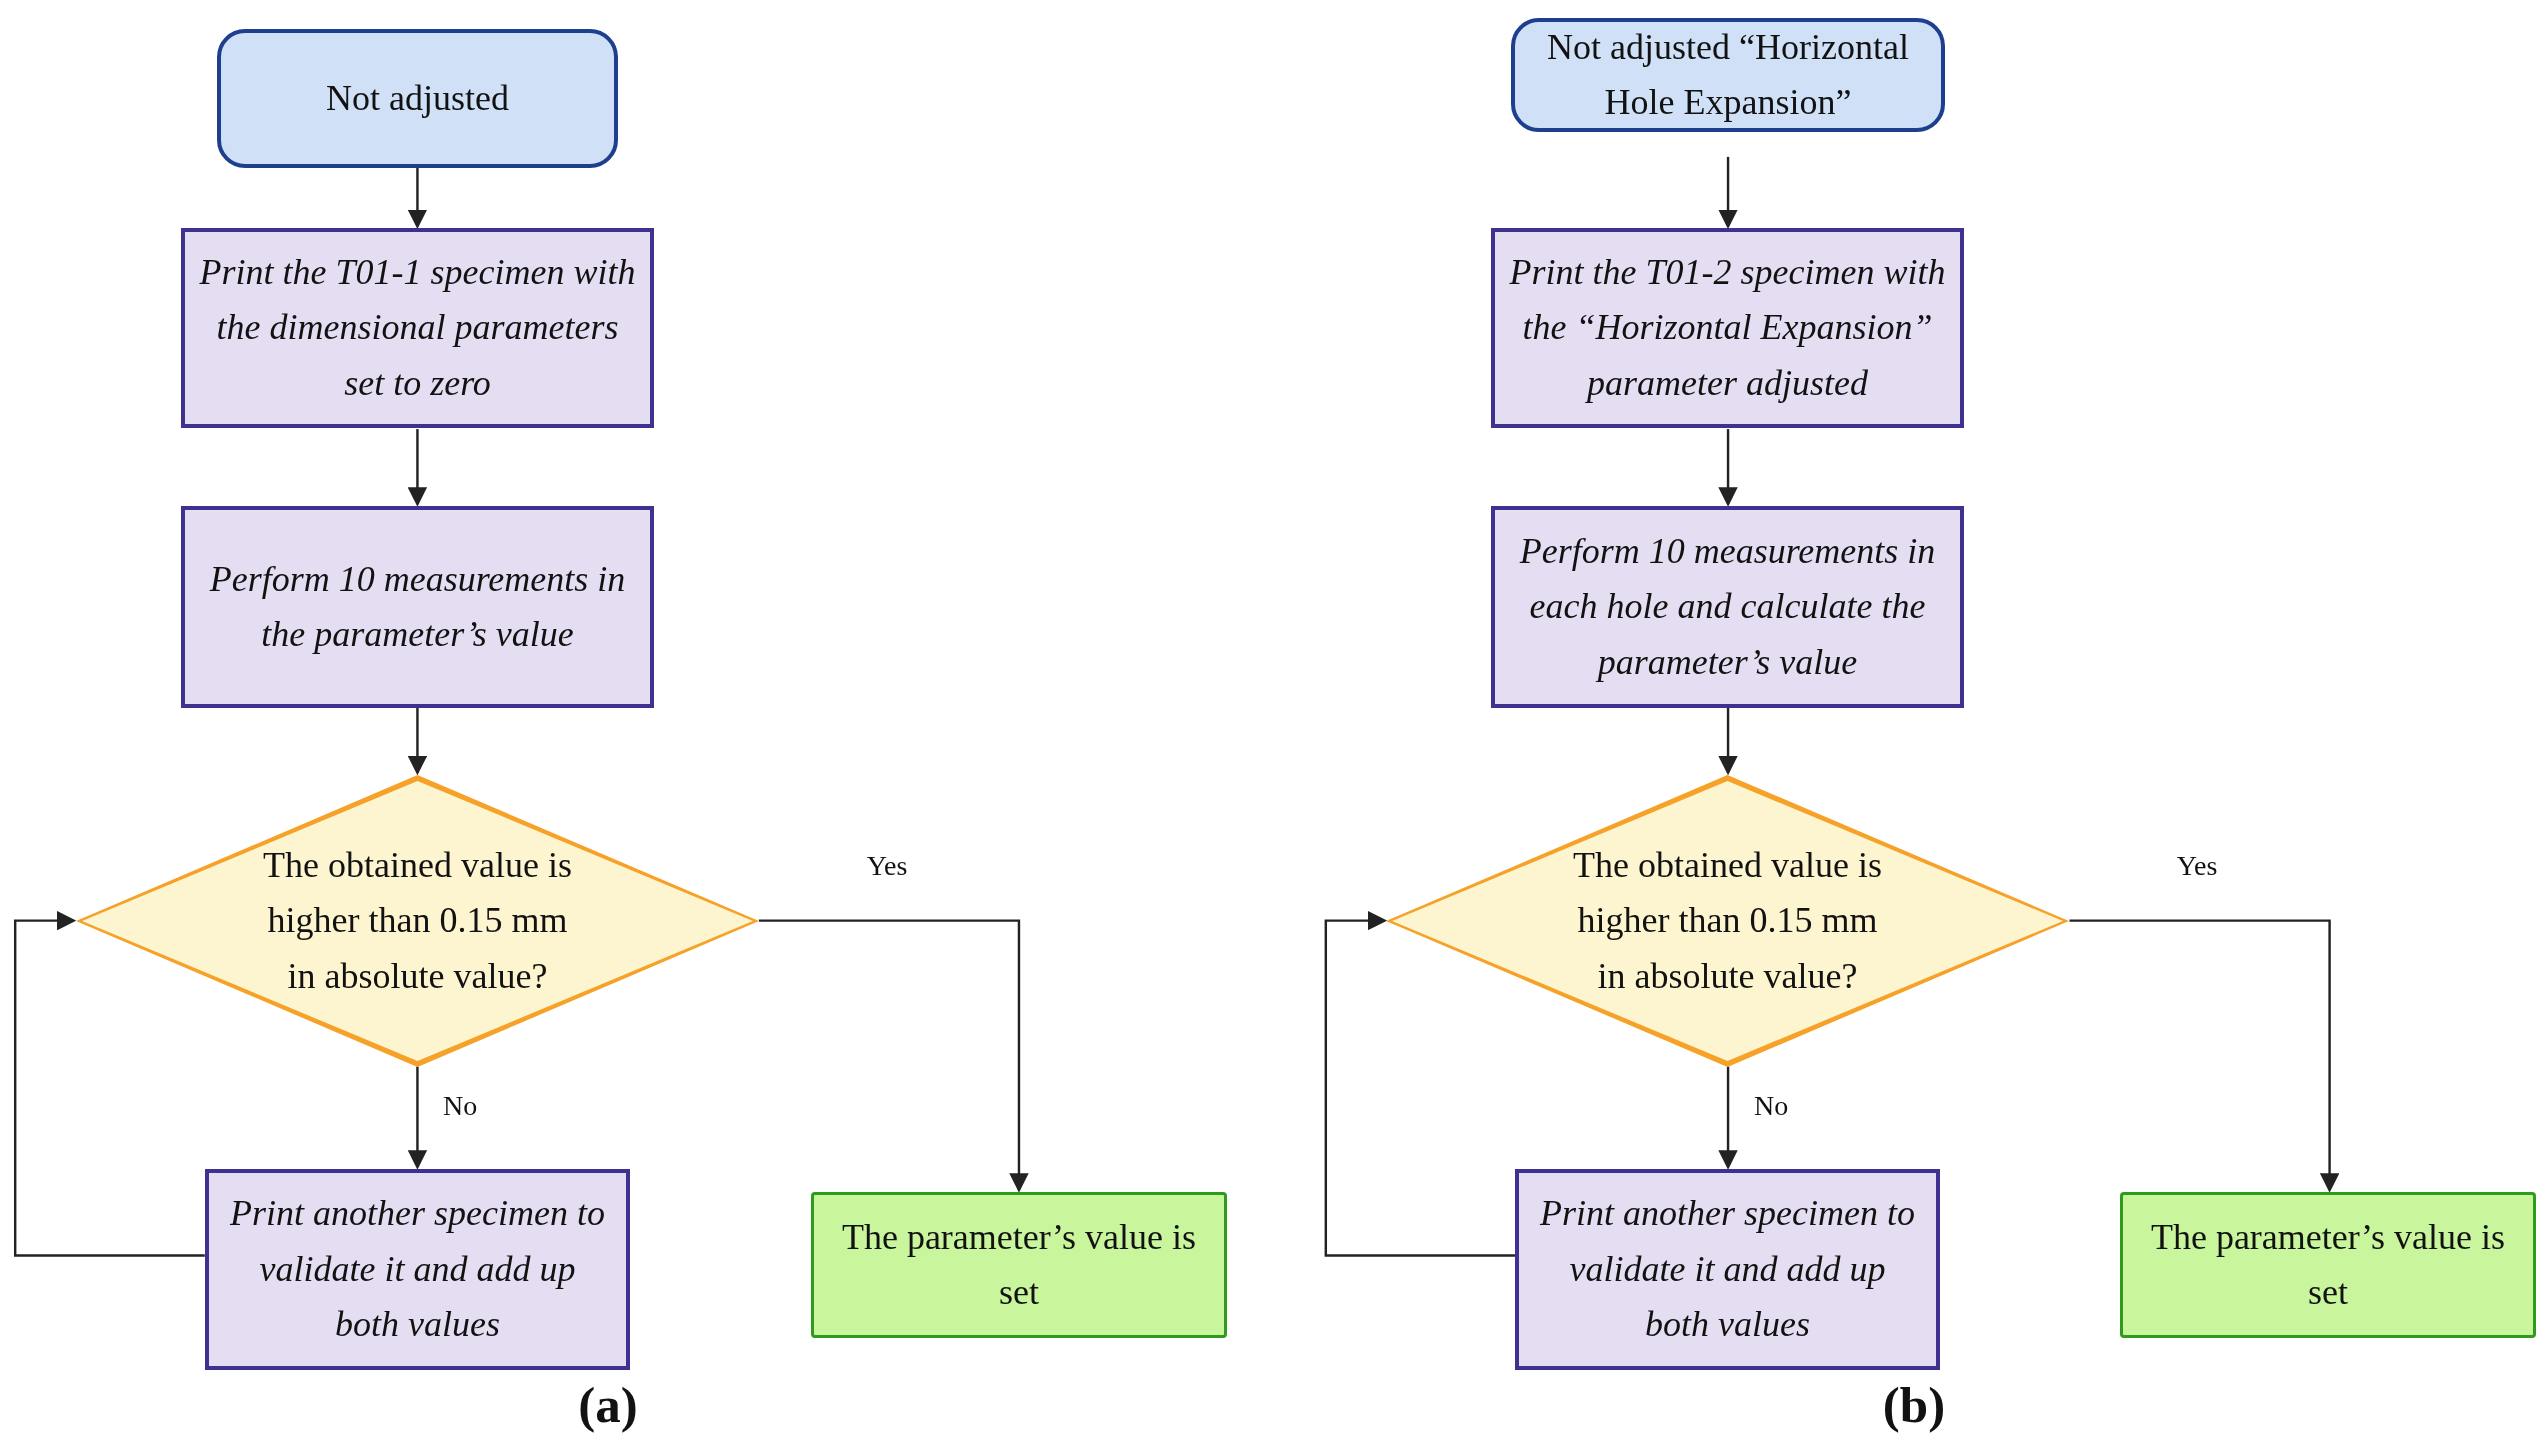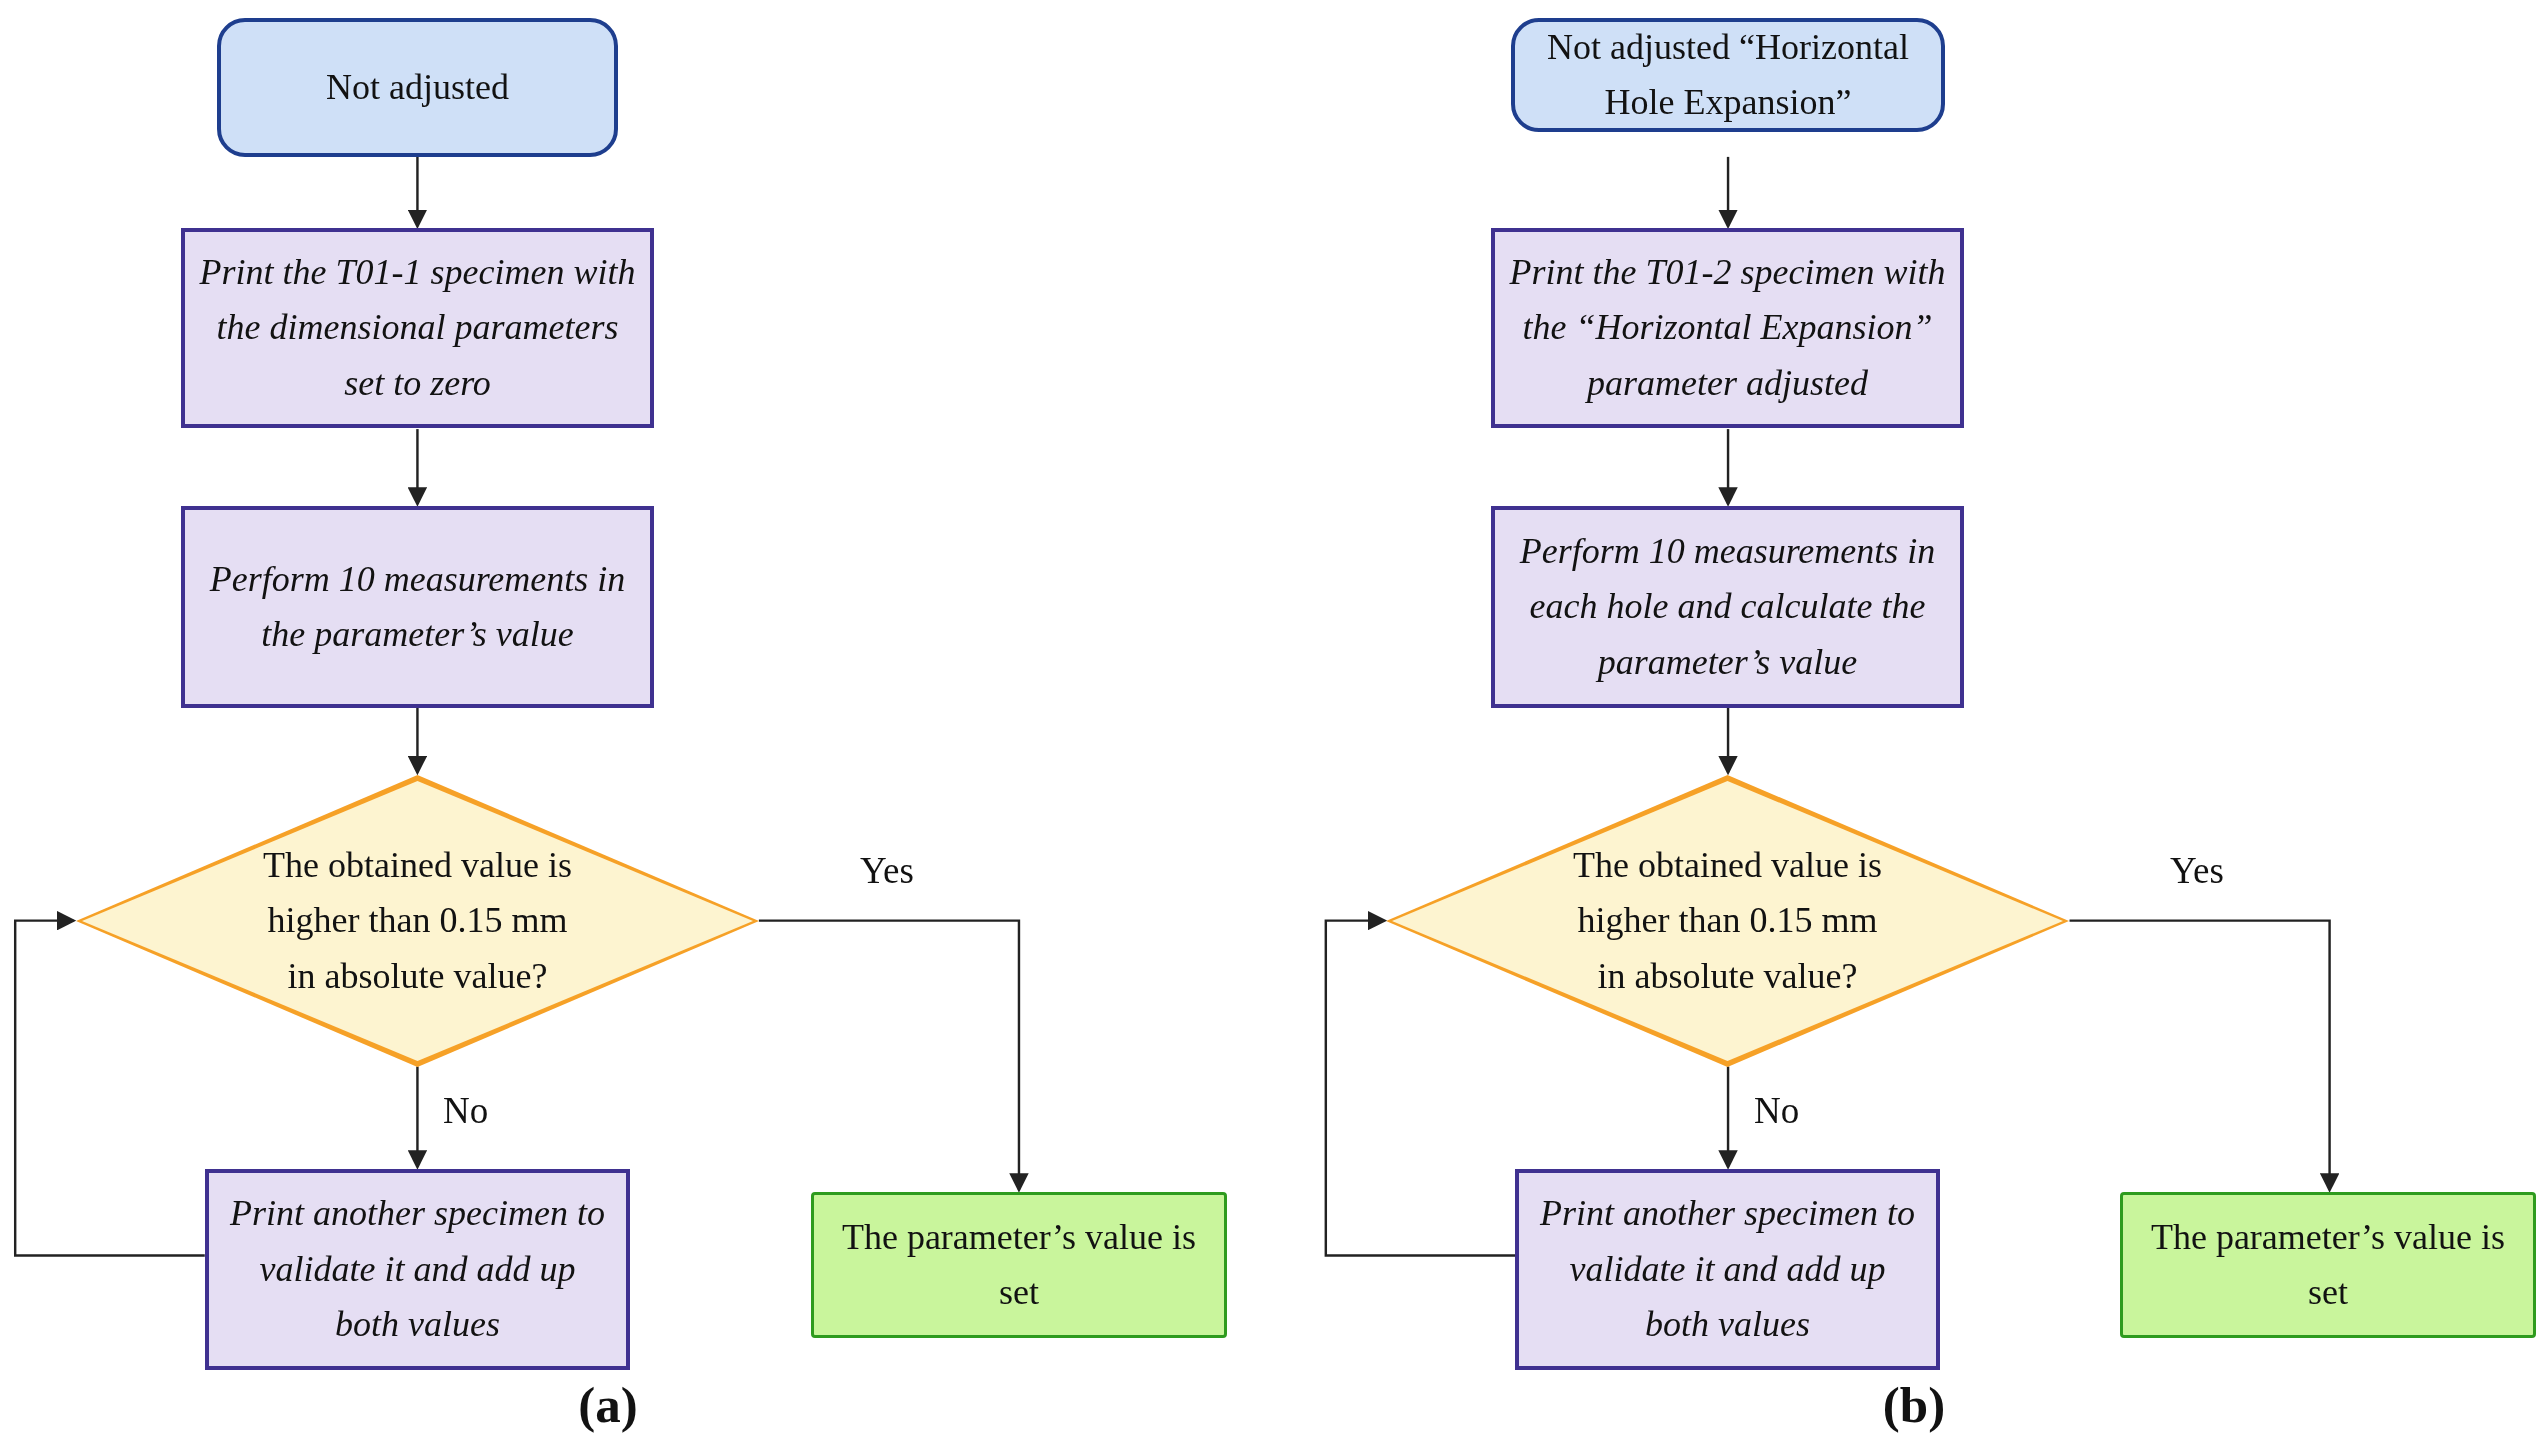--- a/index.html
+++ b/index.html
@@ -67,21 +67,21 @@
     display: flex;
     flex-direction: column;
     align-items: center;
     justify-content: center;
     text-align: center;
     font-size: 36px;
     line-height: 1.54;
   }
   .edge-label {
     position: absolute;
-    font-size: 37px;
+    font-size: 28px;
     line-height: 1;
     text-align: center;
   }
   .caption {
     position: absolute;
     font-size: 51px;
     font-weight: 700;
     text-align: center;
     line-height: 1;
   }
@@ -113,21 +113,21 @@
     <path class="edge" d="M2844 258 L2844 372" marker-end="url(#arrow)"></path>
     <path class="edge" d="M2844 706 L2844 829" marker-end="url(#arrow)"></path>
     <path class="edge" d="M2844 1165 L2844 1271" marker-end="url(#arrow)"></path>
     <path class="edge" d="M3406 1515 L3834 1515 L3834 1958" marker-end="url(#arrow)"></path>
     <path class="edge" d="M2844 1755 L2844 1920" marker-end="url(#arrow)"></path>
     <path class="edge" d="M2494 2066 L2182 2066 L2182 1515 L2278 1515" marker-end="url(#arrow)"></path>
   </svg>
 
   <div>
 
-    <div class="node start" style="left:217px; top:18px; width:401px; height:139px;gap:31px;">
+    <div class="node start" style="left:217px; top:29px; width:401px; height:139px;gap:31px;">
       <div class="line">Not adjusted</div>
     </div>
 
     <div class="node process" style="left:181px; top:228px; width:473px; height:200px;">
       <div class="line">Print the T01-1 specimen with</div>
       <div class="line">the dimensional parameters</div>
       <div class="line">set to zero</div>
     </div>
 
     <div class="node process" style="left:181px; top:506px; width:473px; height:202px;">

